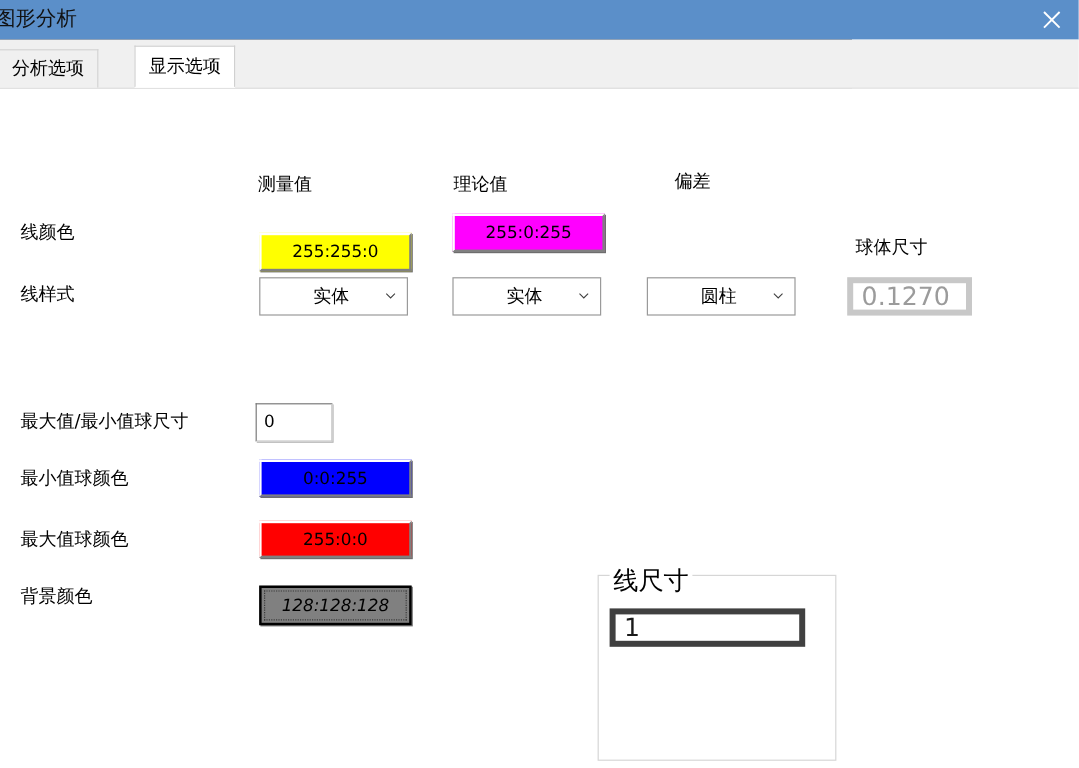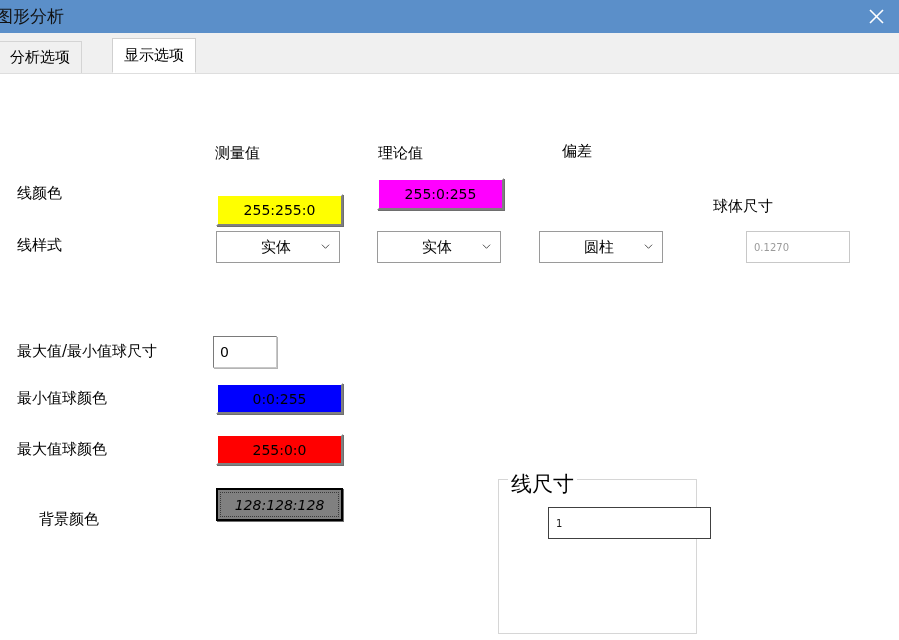--- a/index.html
+++ b/index.html
@@ -104,26 +104,25 @@
   .combo .chev {
     position: absolute; right: 9px; top: 50%;
     width: 9px; height: 9px; margin-top: -5px;
   }
   .combo .chev svg { display: block; }
 
   
   .textbox {
     position: absolute;
     background: #ffffff;
-    border: 1px solid #404040;
+    border: 5px solid #404040;
     display: flex; align-items: center;
-    font-size: 10px; color: #1a1a1a;
+    font-size: 21px; color: #1a1a1a;
     padding-left: 7px;
     cursor: text;
-    margin-left: 40px;
   }
   .textbox.disabled { color: #9b9b9b; border-color: #c8c8c8; }
 
   
   .textbox-sunken {
     position: absolute;
     background: #ffffff;
     border-top: 1px solid #7a7a7a;
     border-left: 1px solid #7a7a7a;
     border-right: 1px solid #c8c8c8;
@@ -224,21 +223,21 @@
     <div class="lbl" style="left:17px; top:315px;">最小值球颜色</div>
     <div class="colorbtn" style="left:216px; top:309px; width:127px; height:31px; background:#0000ff;">
       <span>0:0:255</span>
     </div>
 
     <div class="lbl" style="left:17px; top:366px;">最大值球颜色</div>
     <div class="colorbtn" style="left:216px; top:360px; width:127px; height:31px; background:#ff0000;">
       <span>255:0:0</span>
     </div>
 
-    <div class="lbl" style="left:17px; top:436px;margin-left:22px;">背景颜色</div>
+    <div class="lbl" style="left:17px; top:414px;">背景颜色</div>
     <div class="colorbtn focused" style="left:216px; top:414px; width:127px; height:33px; background:#808080;">
       <span class="focusring"></span>
       <span>128:128:128</span>
     </div>
 
     <div class="groupbox" style="left:498px; top:405px; width:199px; height:155px;">
       <span class="groupbox-title">线尺寸</span>
       <div class="textbox" style="left:9px; top:27px; width:163px; height:32px;">1</div>
     </div>
 

